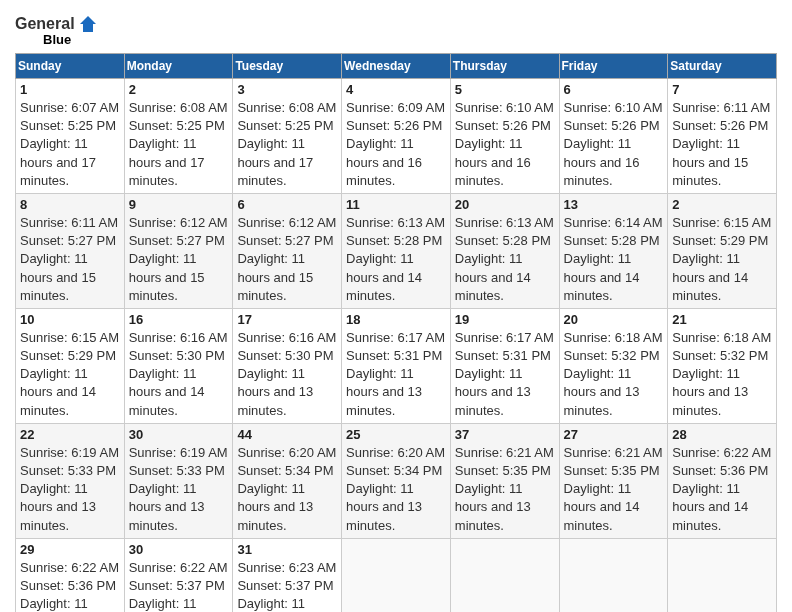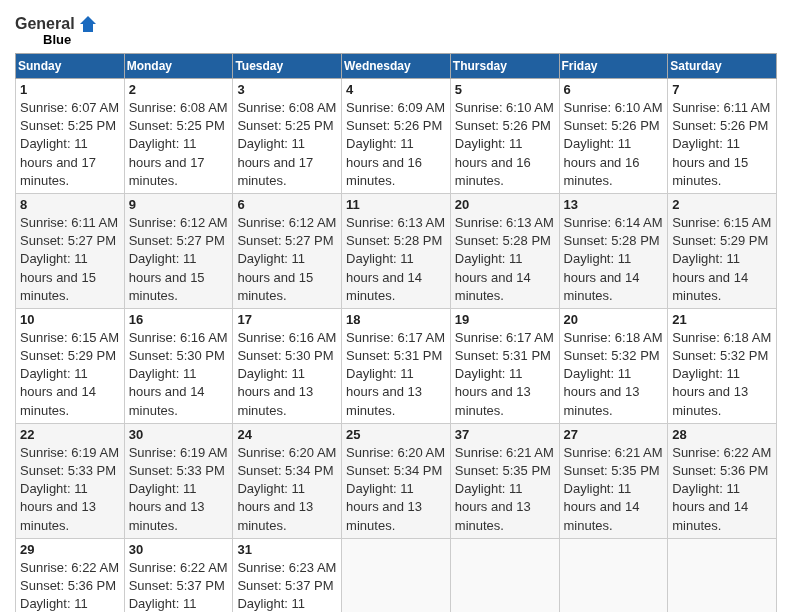--- a/index.html
+++ b/index.html
@@ -304,21 +304,21 @@
         </td>
           <td>
           <span class="day-num">30</span>
           <div class="day-info">
             Sunrise: 6:19 AM<br>
             Sunset: 5:33 PM<br>
             Daylight: 11 hours and 13 minutes.
           </div>
         </td>
           <td>
-          <span class="day-num">24</span>
+          <span class="day-num">44</span>
           <div class="day-info">
             Sunrise: 6:20 AM<br>
             Sunset: 5:34 PM<br>
             Daylight: 11 hours and 13 minutes.
           </div>
         </td>
           <td>
           <span class="day-num">25</span>
           <div class="day-info">
             Sunrise: 6:20 AM<br>

